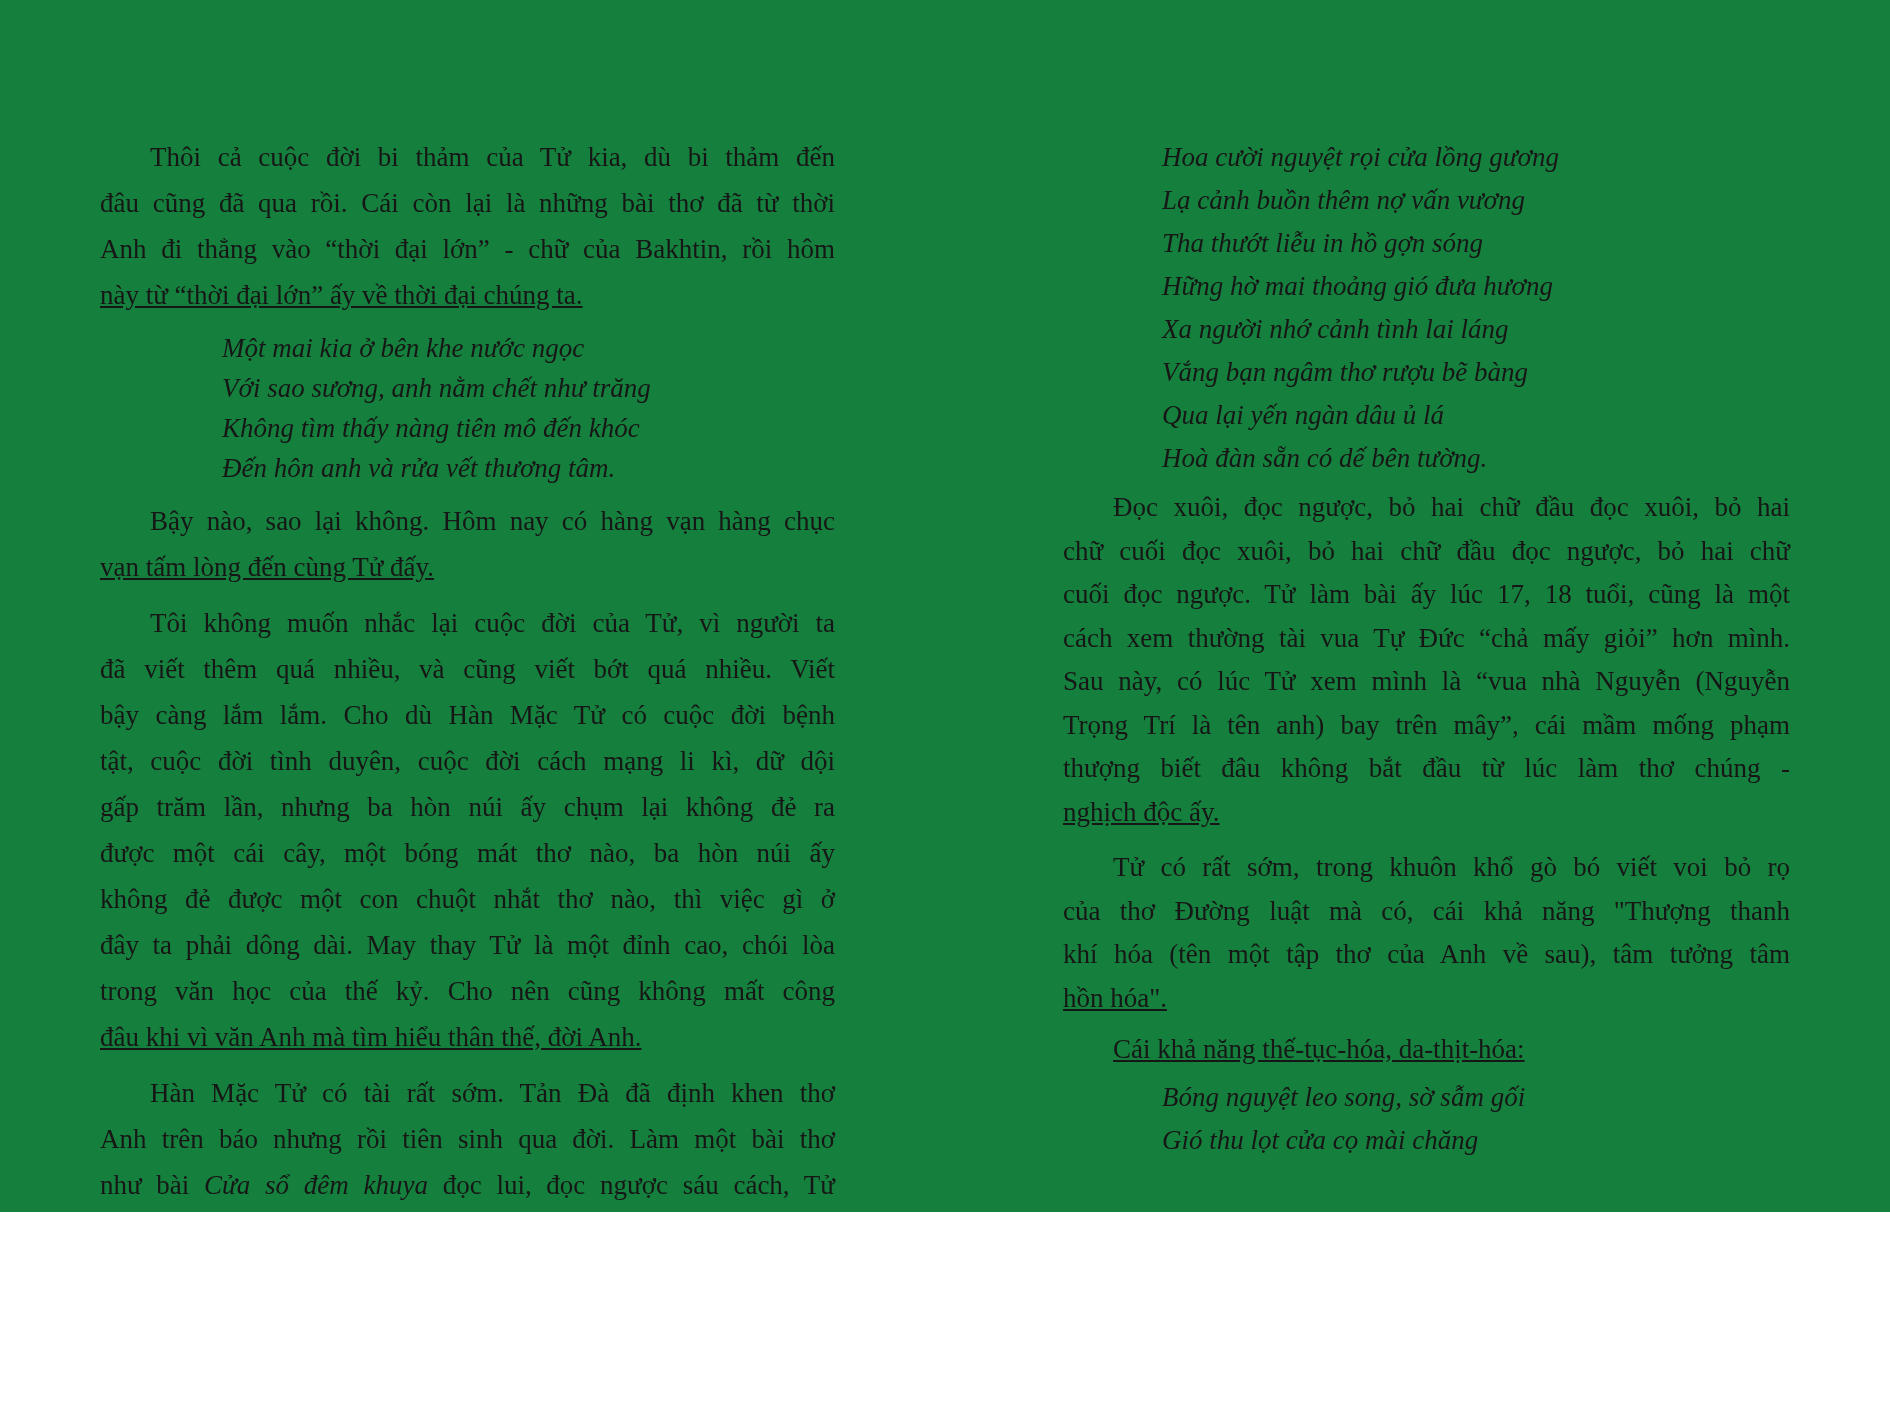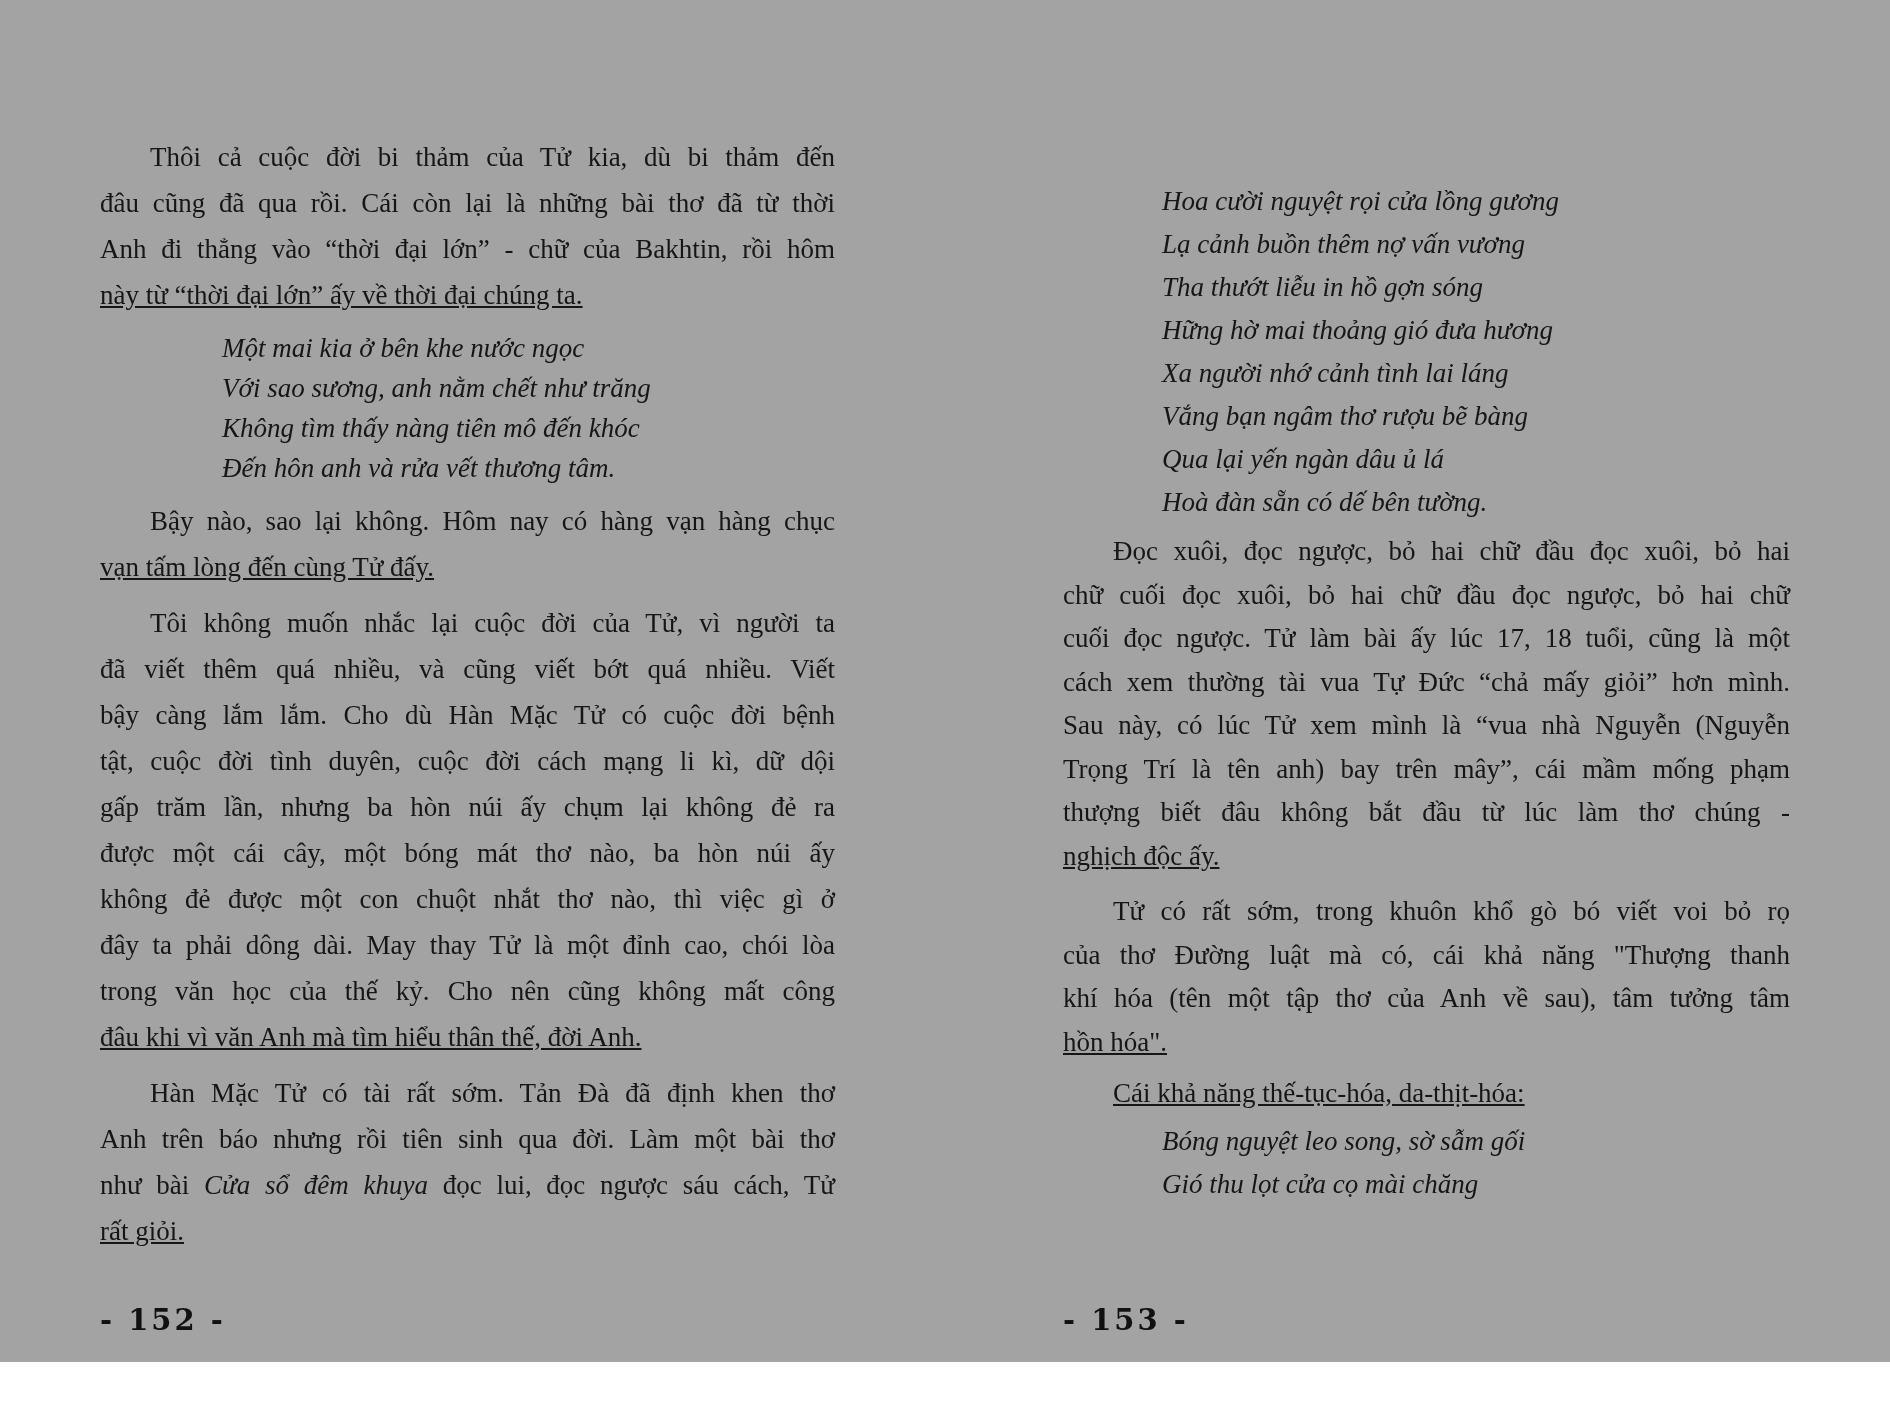--- a/index.html
+++ b/index.html
@@ -1,20 +1,20 @@
 <!DOCTYPE html>
 <html><head>
 <meta charset="utf-8">
 <style>
   html, body { margin: 0; padding: 0; background: #ffffff; }
   .spread {
     position: relative;
     width: 1890px;
-    height: 1362px;
-    background: #a3a3a3;
+    height: 1212px;
+    background: #15803d;
     color: #161616;
     font-family: "Liberation Serif", "DejaVu Serif", serif;
     overflow: hidden;
   }
   .page {
     position: absolute;
     top: 0;
     height: 1417px;
     box-sizing: border-box;
   }
@@ -38,21 +38,21 @@
     line-height: 40px;
     text-align: left;
   }
   .left  .vline { padding-left: 122px; }
   .right .vline { padding-left: 99px; line-height: 43px; }
 
   .left .poem1 { margin: 10px 0; }
   .left .para3 { margin-top: 10px; }
   .left .para4 { margin-top: 10px; }
 
-  .right .poemA { margin-bottom: 6px; margin-top: 44px; }
+  .right .poemA { margin-bottom: 6px; }
   .right .paraB { margin-top: 12px; }
   .right .poemB { margin-top: 8px; margin-bottom: 4px; }
   .right .paraC { margin-top: 8px; margin-bottom: 4px; }
   .right .poemC { }
 
   .pagenum {
     position: absolute;
     left: 0;
     right: 0;
     top: 1303px;

